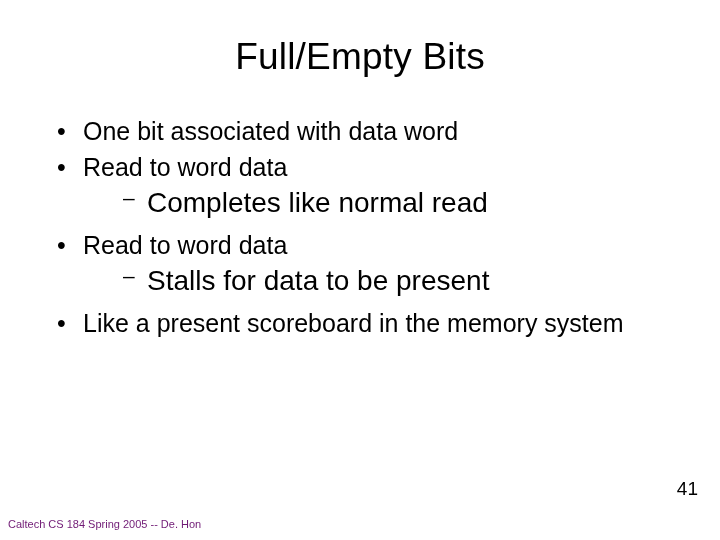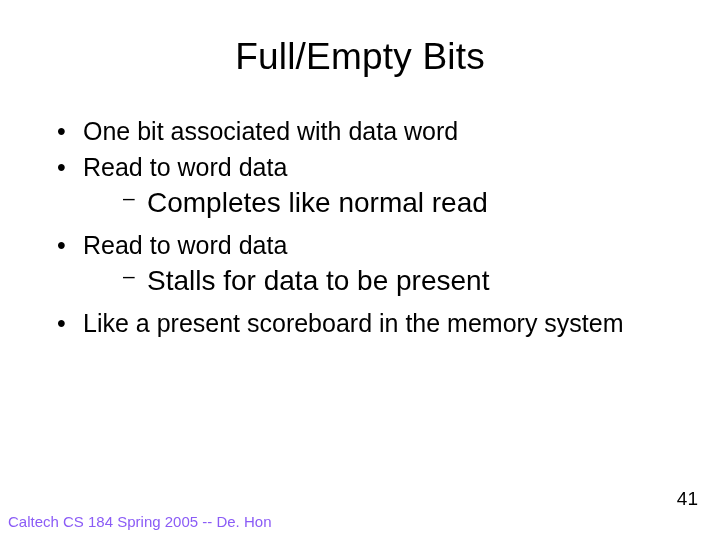--- a/index.html
+++ b/index.html
@@ -65,27 +65,27 @@
     content: "–";
     position: absolute;
     left: 40px;
     top: 0;
     font-size: 21px;
   }
   .footer {
     position: absolute;
     left: 8px;
     bottom: 10px;
-    font-size: 15px;
-    color: #8b5cf6;
+    font-size: 11px;
+    color: #701a75;
   }
   .pagenum {
     position: absolute;
     right: 22px;
-    bottom: 30px;
+    bottom: 40px;
     font-size: 19px;
   }
 </style>
 </head>
 <body>
 
 <div class="slide">
   <div class="title">Full/Empty Bits</div>
 
   <div class="body">

